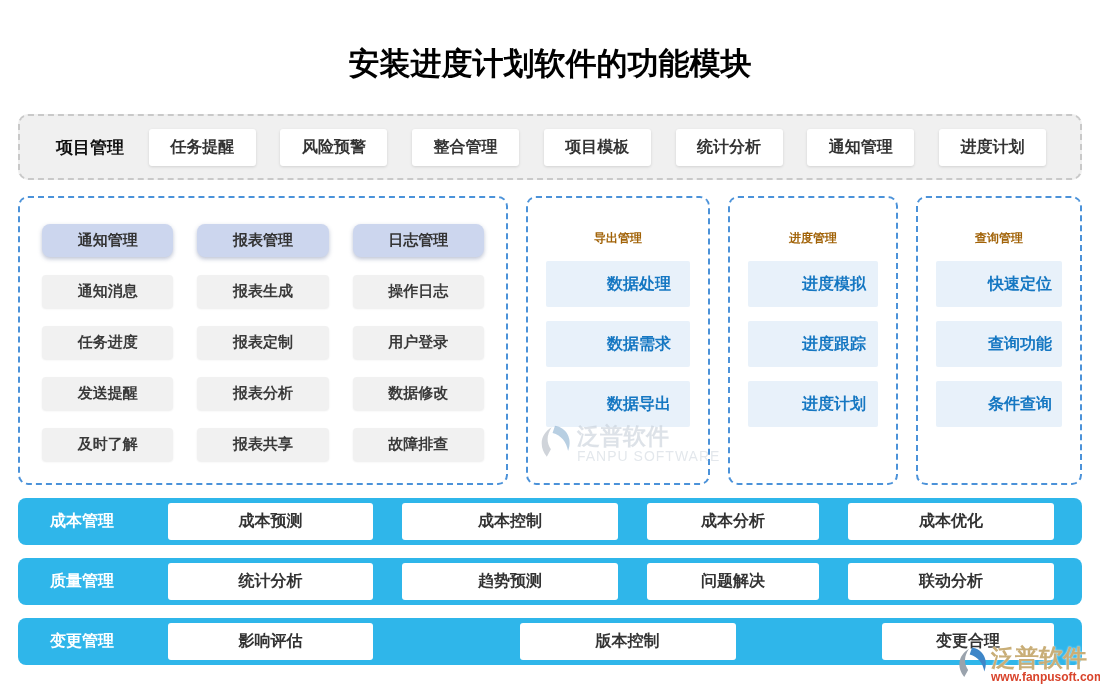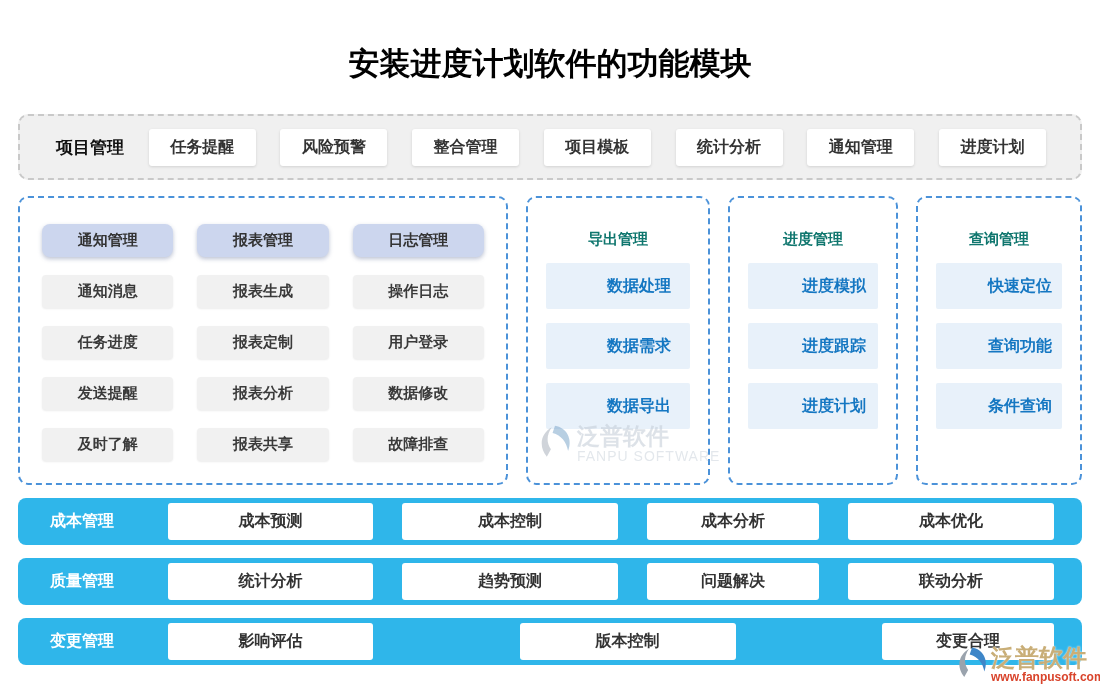--- a/index.html
+++ b/index.html
@@ -53,21 +53,21 @@
     height:33px;background:#f1f1f1;border-radius:4px;
     display:flex;align-items:center;justify-content:center;
     font-size:15px;font-weight:bold;color:#3a3a3a;
     box-shadow:0 1px 2px rgba(0,0,0,.08);cursor:pointer;white-space:nowrap;
   }
   .panel-col{width:184px;padding:0 18px;box-sizing:border-box;}
   .panel-col.p3{width:170px;}
   .panel-col.p4{width:166px;}
   .panel-col .panel-header{
     margin-top:32px;text-align:center;
-    font-size:15px;font-weight:bold;color:#0f766e;white-space:nowrap;
+    font-size:12px;font-weight:bold;color:#a16207;white-space:nowrap;
   }
   .blue-btn{
     margin-top:14px;height:46px;background:#e8f1fa;border-radius:2px;
     display:flex;align-items:center;justify-content:center;
     font-size:16px;font-weight:bold;color:#1577c2;cursor:pointer;white-space:nowrap;padding-left:42px;
   }
   .panel-col .blue-btn:first-of-type{margin-top:26px;}
   
   .bar{
     margin-top:13px;height:47px;background:#2fb6ea;border-radius:8px;

